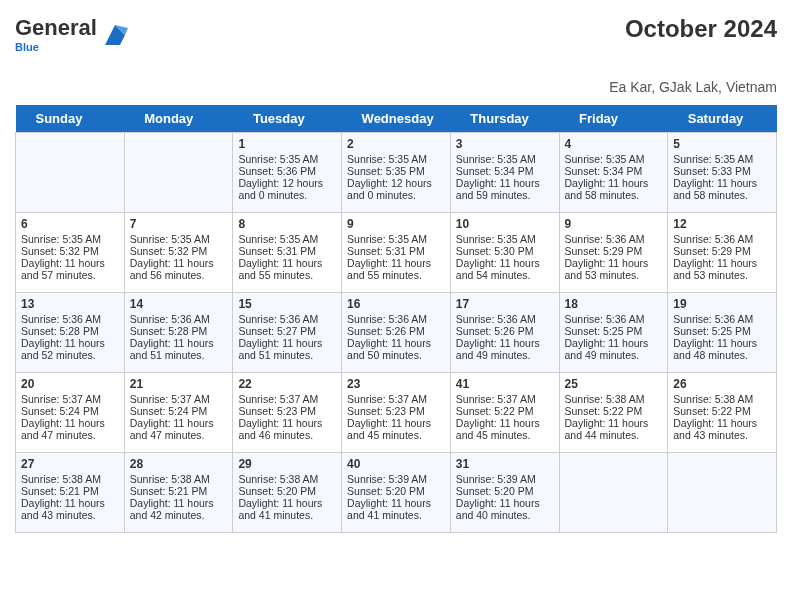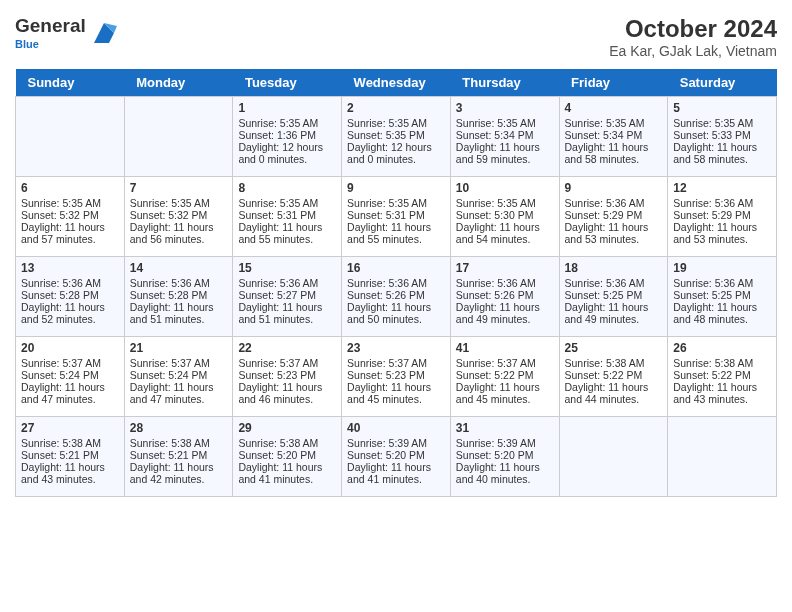--- a/index.html
+++ b/index.html
@@ -26,31 +26,32 @@
       text-align: right;
     }
     .month-title {
       font-size: 24px;
       font-weight: bold;
       color: #333;
     }
     .location {
       font-size: 14px;
       color: #555;
+      margin-top: 36px;
     }
     table {
       width: 100%;
       border-collapse: collapse;
       table-layout: fixed;
     }
     th {
       background-color: #1a6fc4;
       color: #fff;
       text-align: left;
-      padding: 6px 12px;
+      padding: 6px 20px;
       font-size: 13px;
       font-weight: bold;
     }
     td {
       border: 1px solid #ccc;
       vertical-align: top;
       padding: 4px 5px;
       font-size: 10.5px;
       color: #333;
       height: 80px;
@@ -67,21 +68,21 @@
     th:first-child { border-radius: 0; }
   </style>
 </head>
 <body>
 
 <div class="header">
   <div class="logo">
     <div>
       <div style="display:flex;align-items:center;">
         <div>
-          <div class="logo-general" style="font-size:19px;font-weight:bold;line-height:1.2;">General</div>
+          <div class="logo-general" style="font-size:22px;font-weight:bold;line-height:1.2;">General</div>
           <div class="logo-blue" style="font-size:11px;font-weight:bold;color:#1a6fc4;line-height:1.2;">Blue</div>
         </div>
         <svg width="30" height="30" viewBox="0 0 30 30" style="margin-left:3px;">
           <polygon points="5,25 15,5 25,15 20,25" fill="#1a6fc4"></polygon>
           <polygon points="15,5 25,15 28,8" fill="#4a9fe4"></polygon>
         </svg>
       </div>
     </div>
   </div>
   <div class="title-block">
@@ -102,21 +103,21 @@
         <th>Saturday</th>
       </tr>
   </thead>
   <tbody id="calendar-body">
   <tr>
         <td class="empty"></td>
         <td class="empty"></td>
         <td>
           <span class="day-num">1</span>
           <div>Sunrise: 5:35 AM</div>
-          <div>Sunset: 1:36 PM</div>
+          <div>Sunset: 5:36 PM</div>
           <div>Daylight: 12 hours</div>
           <div>and 0 minutes.</div>
         </td>
         <td>
           <span class="day-num">2</span>
           <div>Sunrise: 5:35 AM</div>
           <div>Sunset: 5:35 PM</div>
           <div>Daylight: 12 hours</div>
           <div>and 0 minutes.</div>
         </td>

